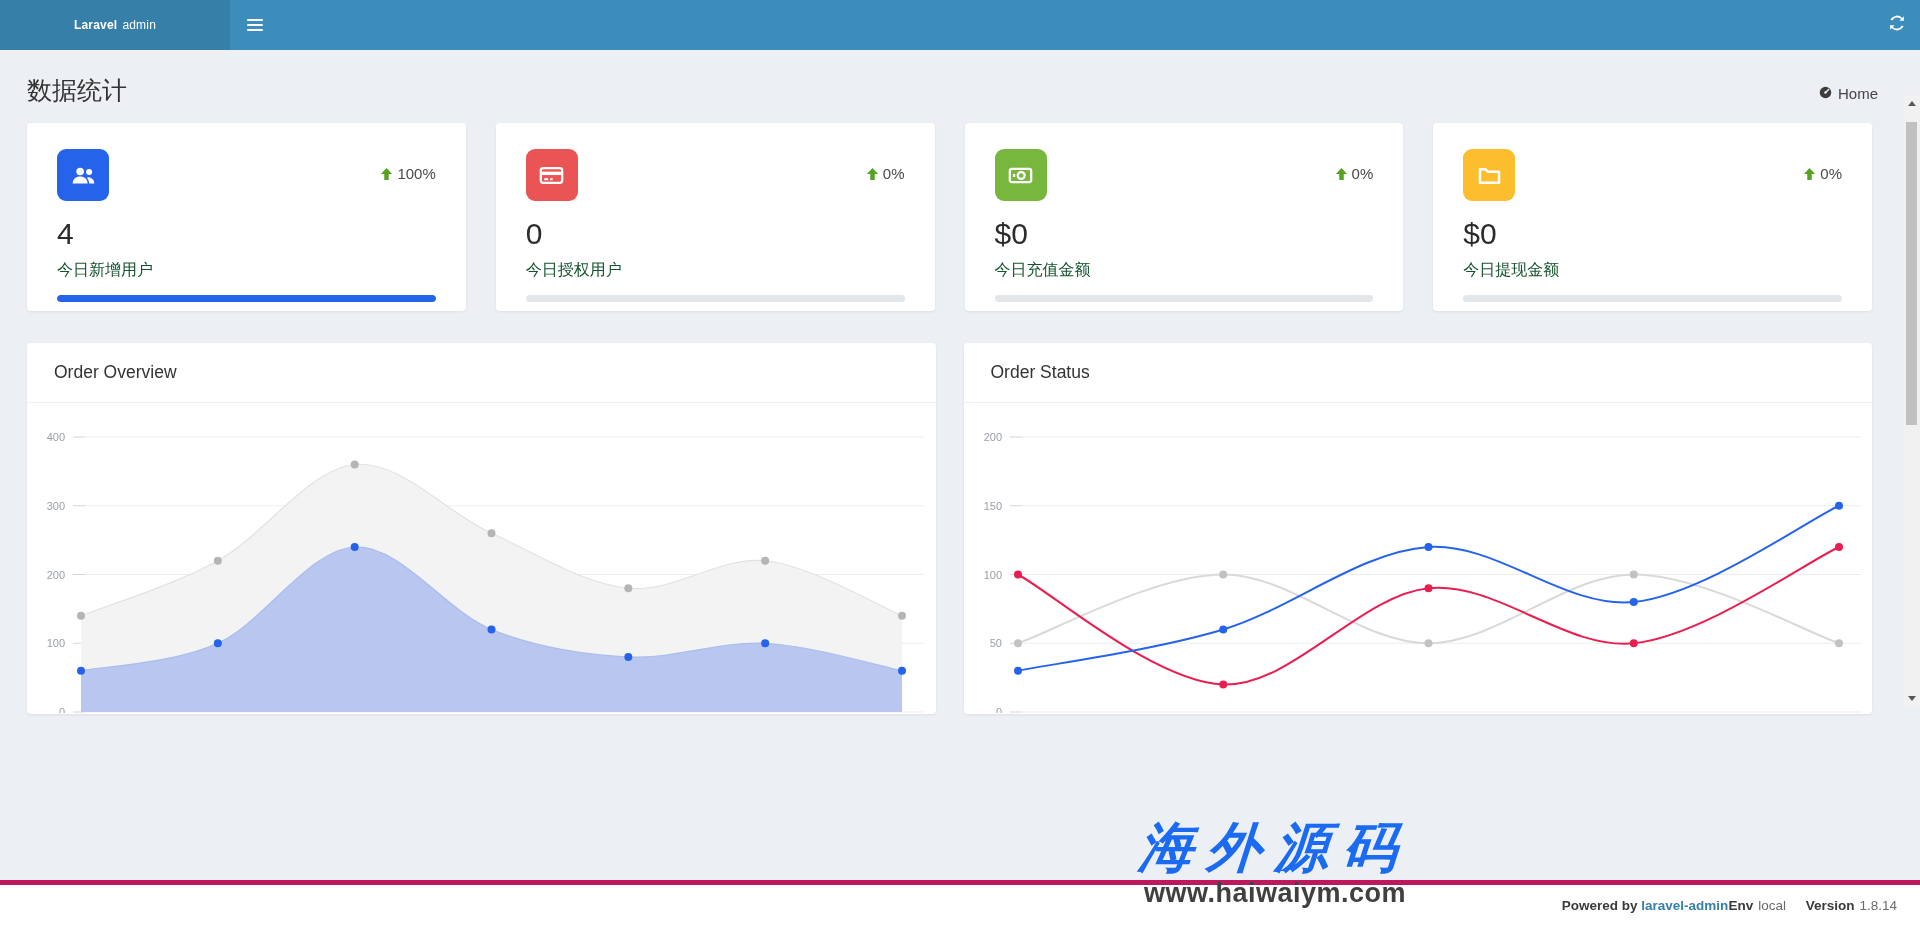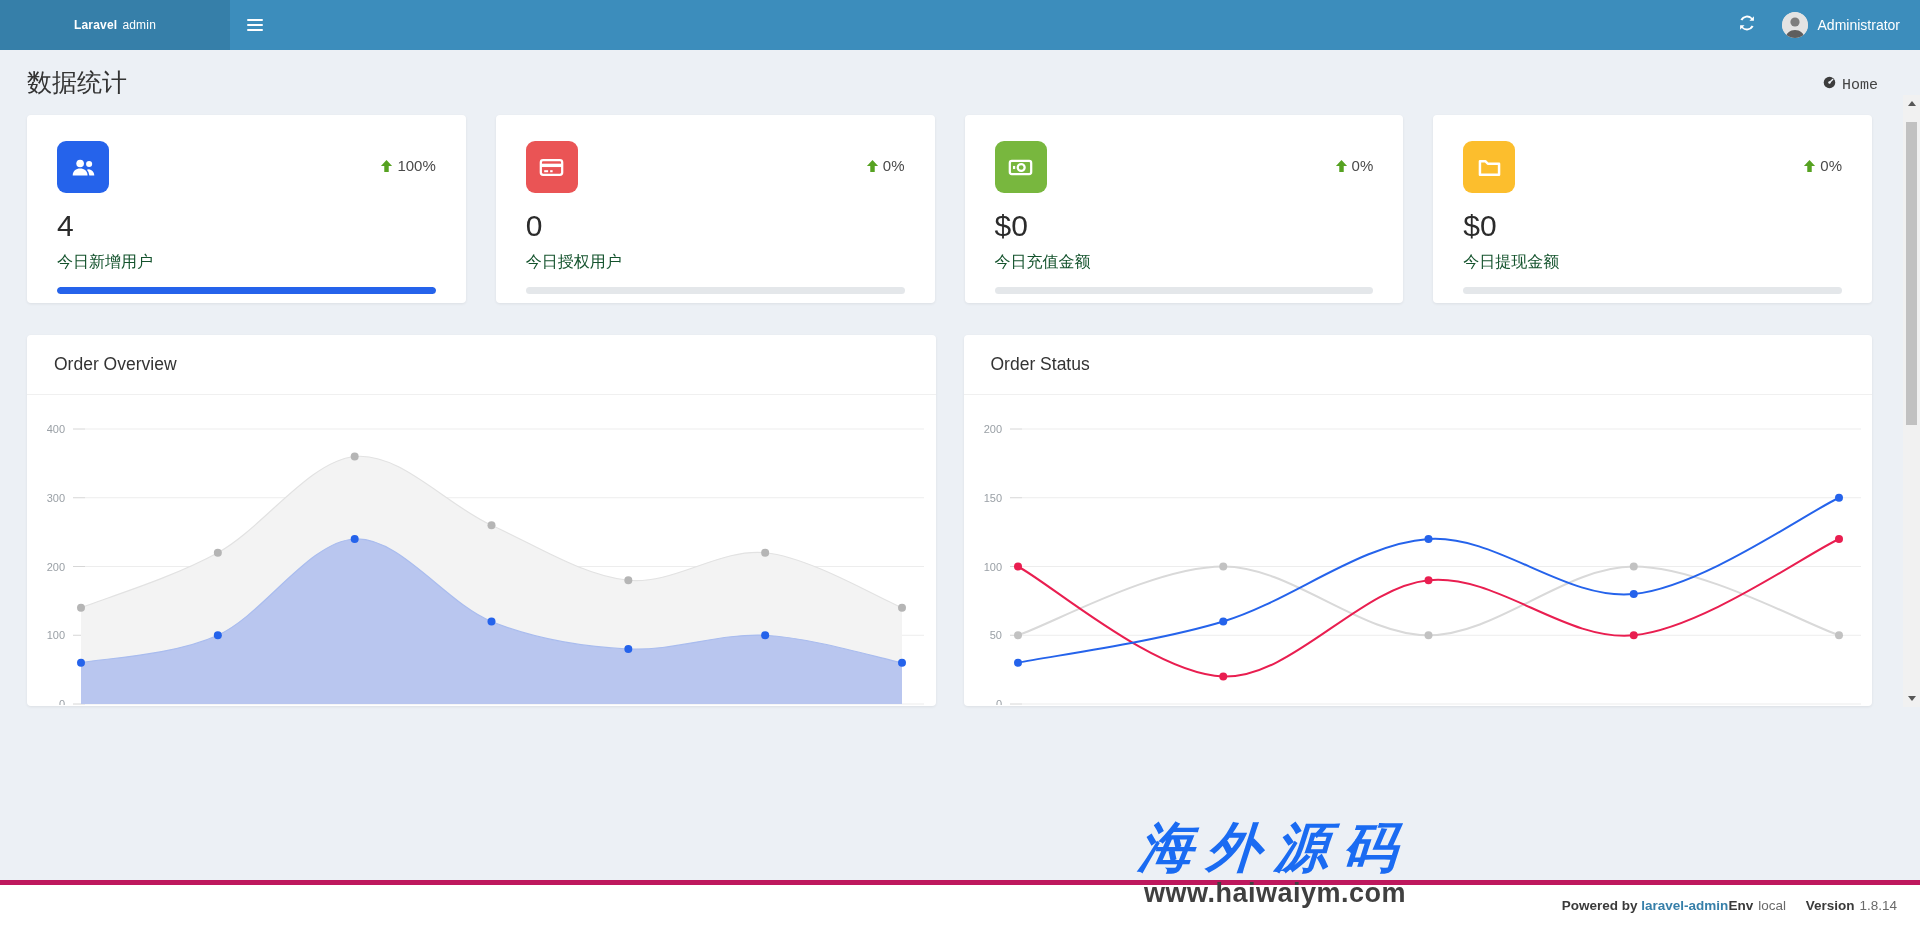--- a/index.html
+++ b/index.html
@@ -19,21 +19,21 @@
                align-items:center; gap:3px; cursor:pointer; }
   .hamburger span { display:block; width:16px; height:2px; background:#fff; border-radius:1px; }
   .nav-right { margin-left:auto; display:flex; align-items:stretch; }
   .nav-item { display:flex; align-items:center; padding:0 15px; color:#fff; cursor:pointer; }
   .user-item { gap:10px; padding:0 20px 0 12px; font-size:14px; }
   .avatar { width:26px; height:26px; border-radius:50%; overflow:hidden; background:#e6e6e6; }
 
   
   .content-wrapper { flex:1 1 auto; position:relative; }
   .page-header { display:flex; justify-content:space-between; align-items:flex-end;
-                 padding:16px 42px 12px 27px;font-family:Liberation Mono, monospace; }
+                 padding:24px 42px 12px 27px; }
   .page-header h1 { font-size:25px; font-weight:400; color:#333; }
   .breadcrumb { display:flex; align-items:center; gap:6px; font-size:15px; color:#444;
                 padding-bottom:5px; cursor:pointer; }
 
   
   .cards-row { display:grid; grid-template-columns:repeat(4,1fr); gap:30px; margin:4px 48px 0 27px; }
   .stat-card { background:#fff; border-radius:4px; box-shadow:0 1px 3px rgba(0,0,0,.07);
                padding:26px 30px 26px; height:188px; }
   .stat-top { display:flex; justify-content:space-between; align-items:flex-start; }
   .icon-box { width:52px; height:52px; border-radius:9px; display:flex; align-items:center;
@@ -98,30 +98,20 @@
     <span></span>
   </div>
   <div class="nav-right">
     <div class="nav-item">
       <span>
         <svg width="16" height="16" viewBox="0 0 16 16" fill="#fff">
           <path d="M14.9 1.3v4.5h-4.5l1.8-1.8a5.6 5.6 0 0 0-8.9 1.5L1.4 4.4A7.5 7.5 0 0 1 13.3 2.9z"></path>
           <path d="M1.1 14.7v-4.5h4.5L3.8 12a5.6 5.6 0 0 0 8.9-1.5l1.9 1.1a7.5 7.5 0 0 1-11.9 1.5z"></path>
         </svg>
       </span>
-    </div>
-    <div class="nav-item user-item">
-      <span class="avatar">
-        <svg width="26" height="26" viewBox="0 0 26 26">
-          <circle cx="13" cy="13" r="13" fill="#e3e3e3"></circle>
-          <circle cx="13" cy="10" r="4.6" fill="#7d7d7d"></circle>
-          <path d="M3.5 26c.6-5 4.6-8 9.5-8s8.9 3 9.5 8z" fill="#5e5e5e"></path>
-        </svg>
-      </span>
-      <span>Administrator</span>
     </div>
   </div>
 </div>
 
 <div class="content-wrapper">
 
   <div class="page-header">
     <h1>数据统计</h1>
     <div class="breadcrumb">
       <span>

